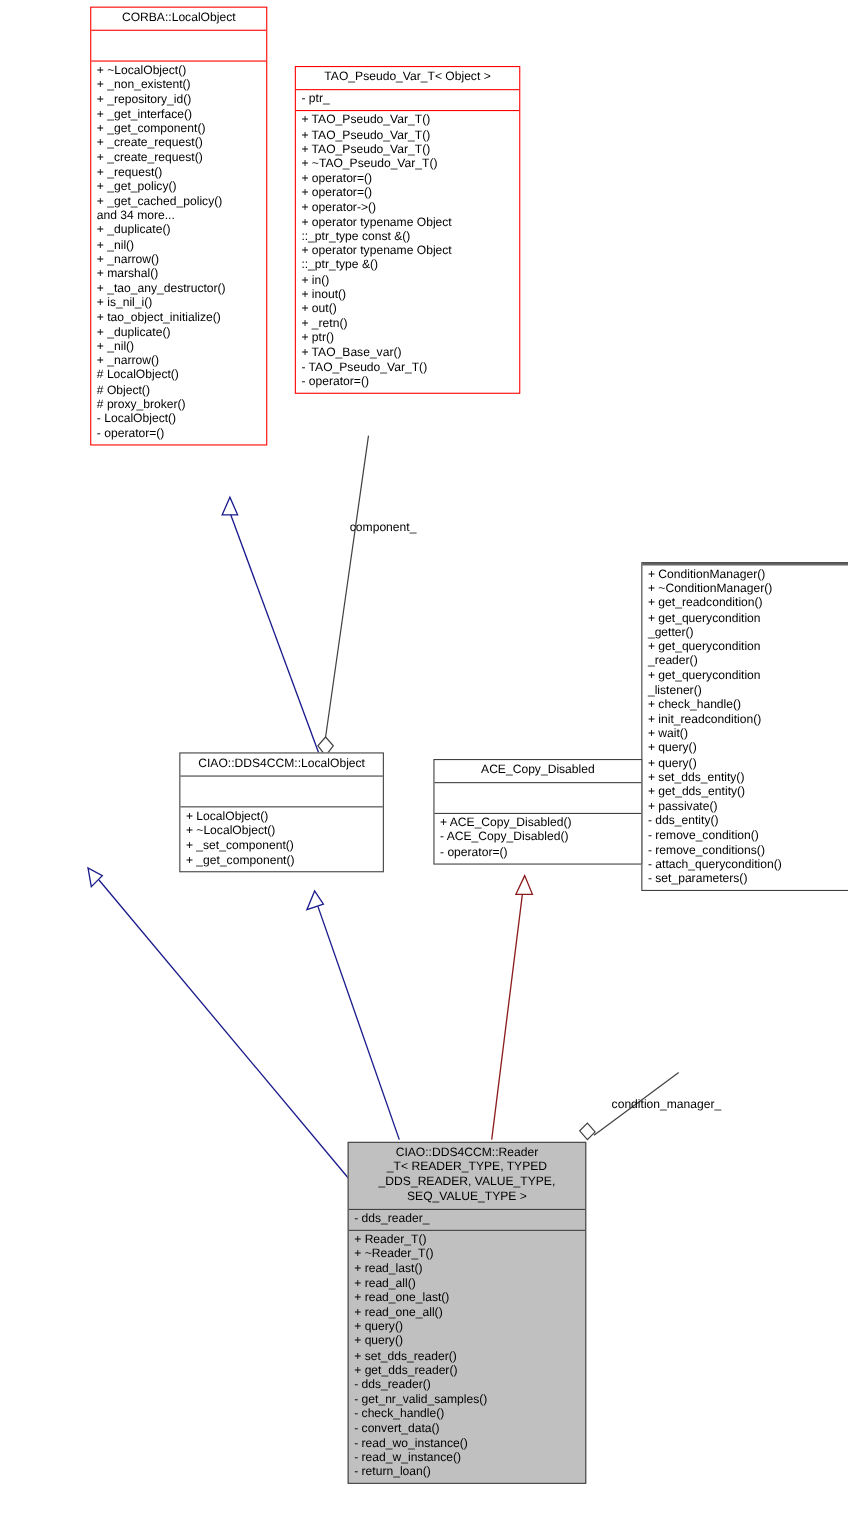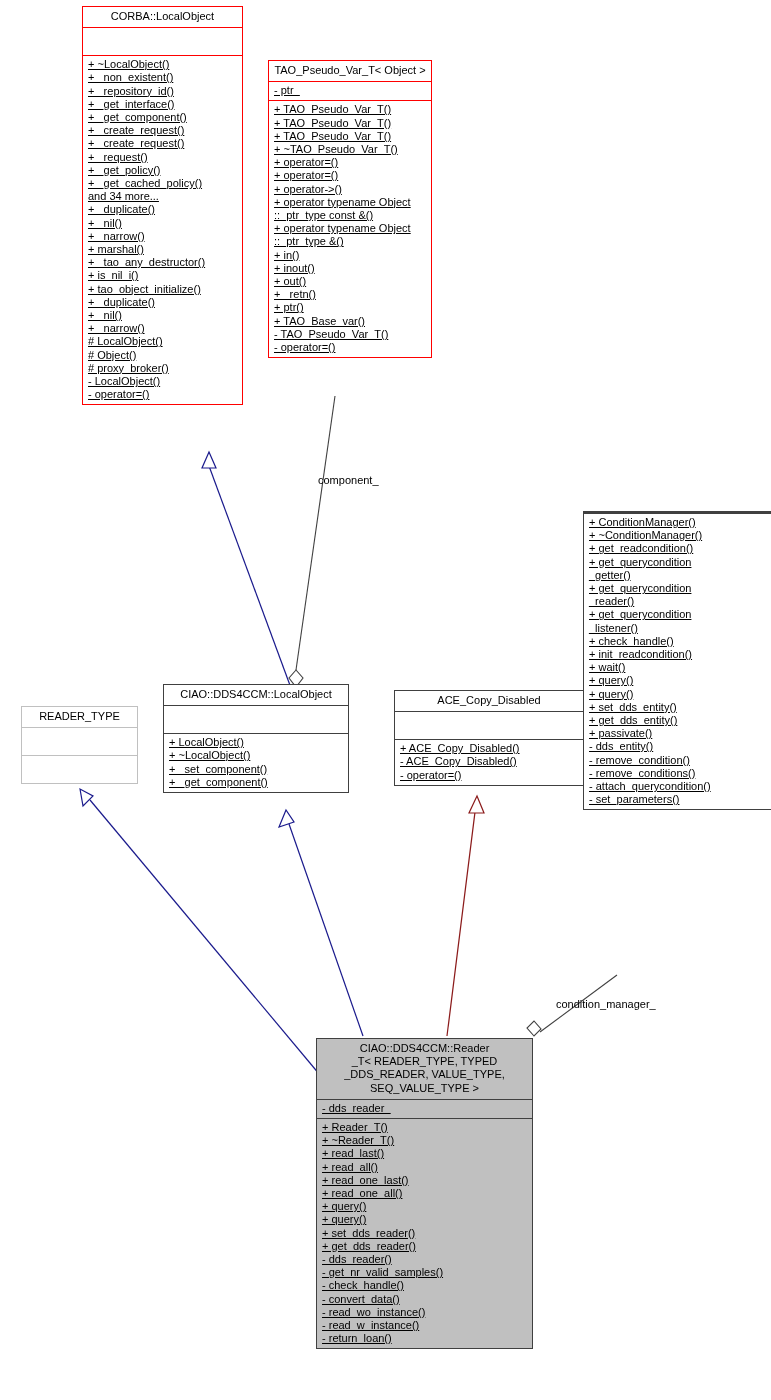--- a/index.html
+++ b/index.html
@@ -57,21 +57,20 @@
   .uml-compartment {
     padding: 2px 3px 3px 5px;
   }
   .uml-compartment.empty {
     min-height: 22px;
   }
   .uml-compartment ul {
     list-style: none;
     margin: 0;
     padding: 0;
-    text-decoration: underline;
   }
   .uml-compartment li {
     white-space: pre-line;
     margin: 0;
     padding: 0;
   }
   .edge-label {
     position: absolute;
     font-size: 11px;
     color: #000000;
@@ -149,21 +148,21 @@
           <li>+ _narrow()</li>
           <li># LocalObject()</li>
           <li># Object()</li>
           <li># proxy_broker()</li>
           <li>- LocalObject()</li>
           <li>- operator=()</li>
         </ul>
     </div>
   </div>
 
-  <div class="uml-box red" style="left:255px; top:60px; width:164px;">
+  <div class="uml-box red" style="left:255px; top:60px; width:205px;">
     <div class="uml-title">TAO_Pseudo_Var_T&lt; Object &gt;</div>
     <div class="uml-sep"></div>
     <div class="uml-compartment">
       <ul>
           <li>- ptr_</li>
         </ul>
     </div>
     <div class="uml-sep"></div>
     <div class="uml-compartment">
       <ul>
@@ -214,31 +213,20 @@
           <li>+ passivate()</li>
           <li>- dds_entity()</li>
           <li>- remove_condition()</li>
           <li>- remove_conditions()</li>
           <li>- attach_querycondition()</li>
           <li>- set_parameters()</li>
         </ul>
     </div>
   </div>
 
-  <div class="uml-box gray" style="left:8px; top:706px; width:117px;">
-    <div class="uml-title">READER_TYPE</div>
-    <div class="uml-sep"></div>
-    <div class="uml-compartment empty">
-      <ul></ul>
-    </div>
-    <div class="uml-sep"></div>
-    <div class="uml-compartment empty">
-      <ul></ul>
-    </div>
-  </div>
 
   <div class="uml-box dark" style="left:150px; top:684px; width:186px;">
     <div class="uml-title">CIAO::DDS4CCM::LocalObject</div>
     <div class="uml-sep"></div>
     <div class="uml-compartment empty">
       <ul></ul>
     </div>
     <div class="uml-sep"></div>
     <div class="uml-compartment">
       <ul>

